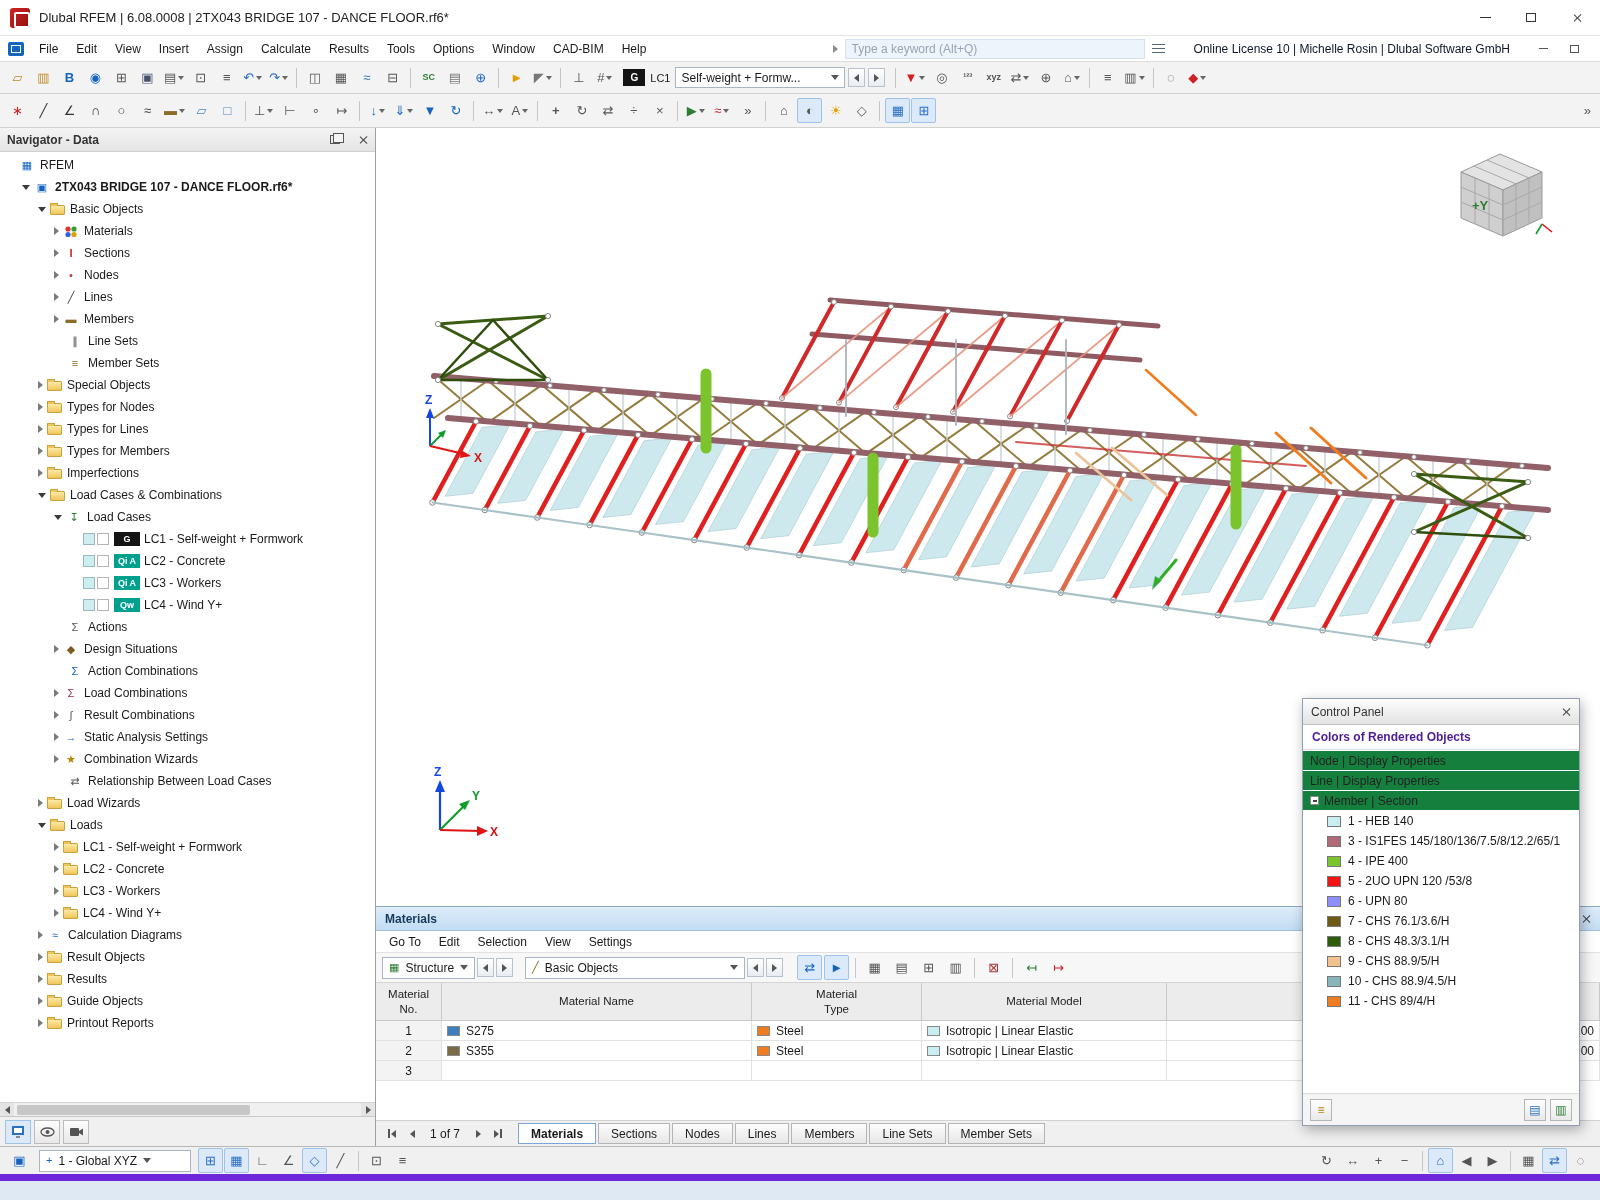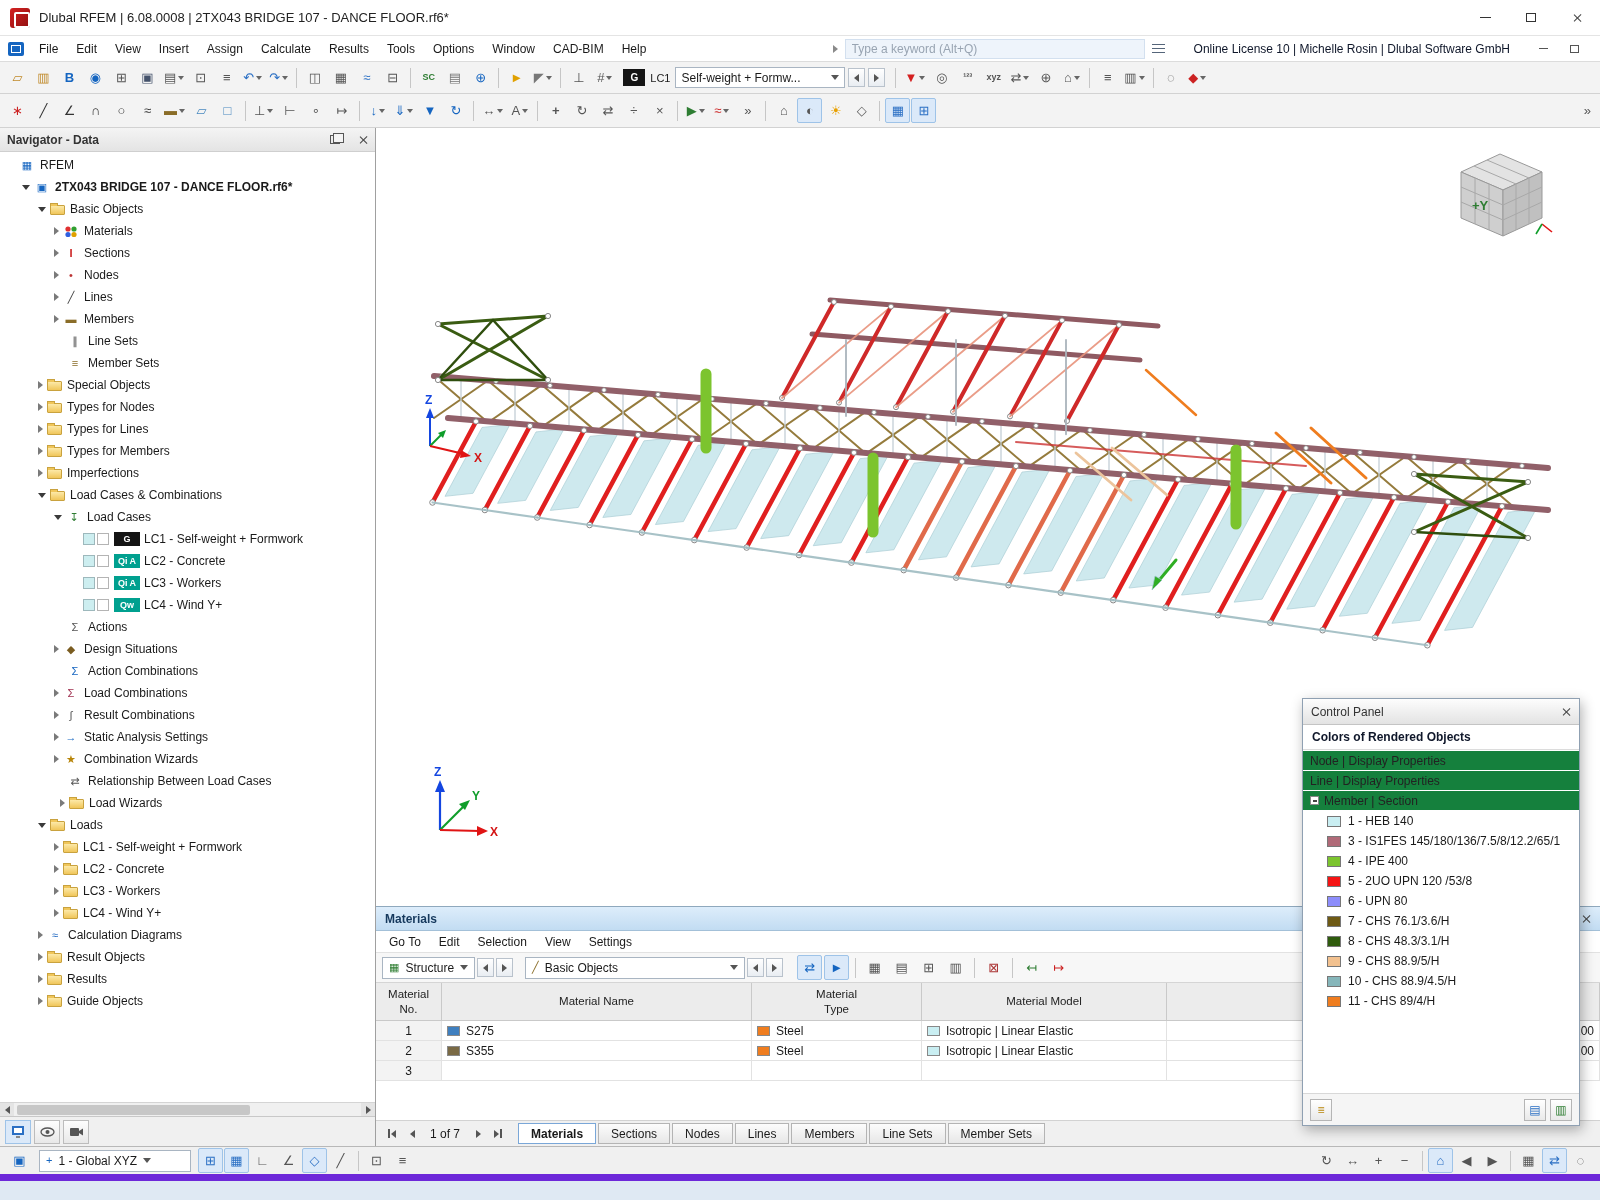--- a/index.html
+++ b/index.html
@@ -84,21 +84,21 @@
 #workspace{flex:1;display:flex;flex-direction:column;position:relative;min-width:0;background:#fff}
 #viewport{flex:1;position:relative;background:#fff;overflow:hidden}
 #viewport svg{position:absolute;inset:0;width:100%;height:100%}
 .ax{font-size:12px;font-weight:bold}
 .ax-x{fill:#d41414}.ax-y{fill:#0f9d2a}.ax-z{fill:#1446e0}
 .cube-label{font-size:13px;font-weight:bold;fill:#2e7d32}
 
 #control-panel{position:absolute;right:20px;top:570px;width:278px;height:428px;background:#f5f5f5;border:1px solid #8fa0b2;box-shadow:2px 4px 12px rgba(0,0,0,.3);display:flex;flex-direction:column;z-index:40}
 #cp-title{height:26px;background:linear-gradient(#fdfdfd,#e3e3e3);border-bottom:1px solid #c4c4c4;display:flex;align-items:center;padding:0 8px;color:#333}
 #cp-title .spacer{flex:1}
-#cp-subheader{height:25px;background:#fff;display:flex;align-items:center;padding:0 9px;font-weight:bold;color:#0f172a;border-bottom:1px solid #dcdcdc}
+#cp-subheader{height:25px;background:#fff;display:flex;align-items:center;padding:0 9px;font-weight:bold;color:#4c1d95;border-bottom:1px solid #dcdcdc}
 #cp-rows{flex:1;background:#fff;overflow:hidden;padding-top:1px}
 .cp-row{height:20px;display:flex;align-items:center;white-space:nowrap;overflow:hidden}
 .cp-row.group{background:#15803d;border-bottom:1px solid #fff;padding-left:7px;color:#222}
 .cp-row.colorrow{padding-left:24px;gap:7px}
 .cp-box{width:9px;height:9px;border:1px solid #888;background:#fff;position:relative;margin-right:5px;flex:none}
 .cp-box::after{content:"";position:absolute;left:1.5px;right:1.5px;top:3.4px;height:1.2px;background:#444}
 .cp-swatch{width:14px;height:11px;border:1px solid #777;flex:none}
 #cp-footer{height:32px;display:flex;align-items:center;padding:0 7px;background:#f5f5f5;border-top:1px solid #d8d8d8;gap:4px}
 #cp-footer .spacer{flex:1}
 .cp-fbtn{width:22px;height:22px;border:1px solid #b5b5b5;background:linear-gradient(#fff,#e9e9e9);display:flex;align-items:center;justify-content:center;font-size:12px}
@@ -601,21 +601,21 @@
         <div class="trow" style="padding-left: 54px;">
           <span class="chev closed"></span>
           <span class="ticon" style="color: rgb(184, 134, 11);">★</span>
           <span class="tlabel">Combination Wizards</span>
         </div>
         <div class="trow" style="padding-left: 54px;">
           <span class="chev none"></span>
           <span class="ticon" style="color: rgb(85, 85, 85);">⇄</span>
           <span class="tlabel">Relationship Between Load Cases</span>
         </div>
-        <div class="trow" style="padding-left: 38px; margin-left: 22px;">
+        <div class="trow" style="padding-left: 38px;">
           <span class="chev closed"></span>
           <span class="ticon folder"></span>
           <span class="tlabel">Load Wizards</span>
         </div>
         <div class="trow" style="padding-left: 38px;">
           <span class="chev open"></span>
           <span class="ticon folder"></span>
           <span class="tlabel">Loads</span>
         </div>
         <div class="trow" style="padding-left: 54px;">
@@ -650,20 +650,25 @@
         </div>
         <div class="trow" style="padding-left: 38px;">
           <span class="chev closed"></span>
           <span class="ticon folder"></span>
           <span class="tlabel">Results</span>
         </div>
         <div class="trow" style="padding-left: 38px;">
           <span class="chev closed"></span>
           <span class="ticon folder"></span>
           <span class="tlabel">Guide Objects</span>
+        </div>
+        <div class="trow" style="padding-left: 38px;">
+          <span class="chev closed"></span>
+          <span class="ticon folder"></span>
+          <span class="tlabel">Printout Reports</span>
         </div>
       </div>
     <div id="nav-hscroll">
       <span class="sb-arrow">
           <span class="tri-l"></span>
         </span>
       <span id="nav-hthumb"></span>
       <span class="spacer" style="flex:1"></span>
       <span class="sb-arrow">
           <span class="tri-rt"></span>

